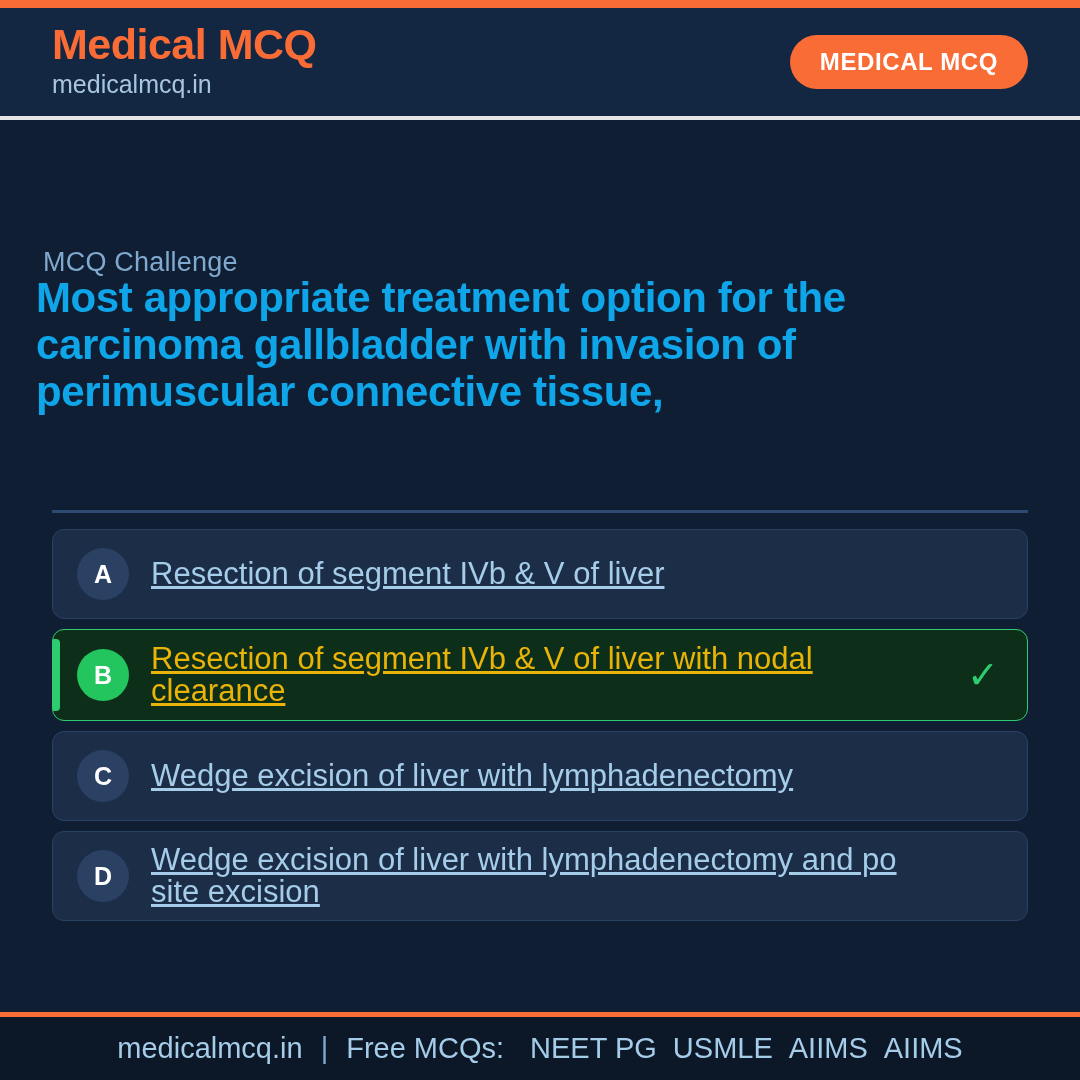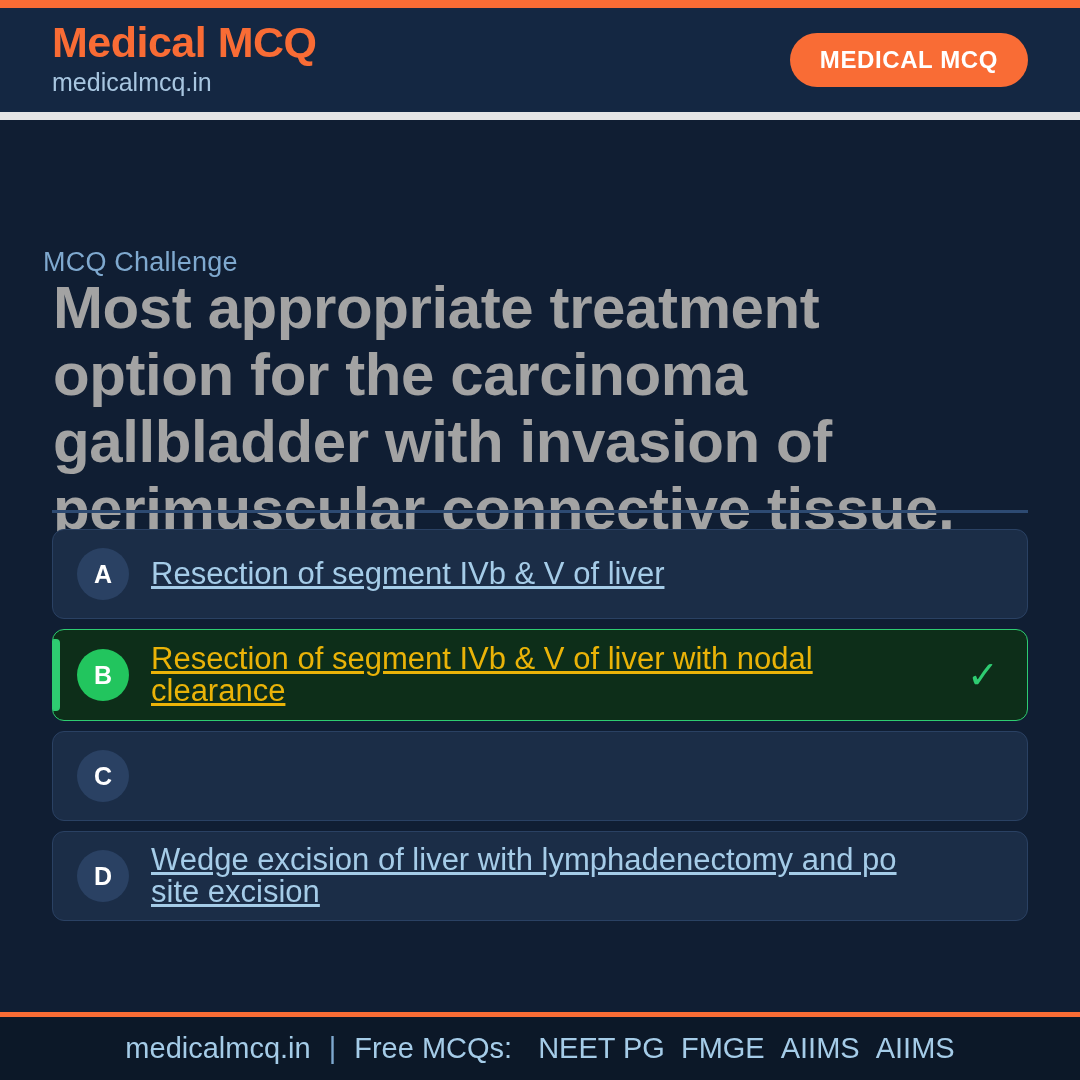--- a/index.html
+++ b/index.html
@@ -28,21 +28,21 @@
     width: 100%;
     background: #f96c35;
     flex: 0 0 auto;
   }
 
   
   .header {
     flex: 0 0 auto;
     height: 112px;
     background: #142742;
-    border-bottom: 8px solid #e5e5e5;
+    border-bottom: 4px solid #e5e5e5;
     box-sizing: border-box;
     display: flex;
     align-items: center;
     justify-content: space-between;
     padding: 0 52px 0 52px;
   }
   .brand-block {
     display: flex;
     flex-direction: column;
     justify-content: center;
@@ -83,25 +83,25 @@
     position: absolute;
     top: 127px;
     left: 43px;
     font-size: 27px;
     color: #7fa9cf;
     letter-spacing: 0.2px;
   }
   .question {
     position: absolute;
     top: 155px;
-    left: 53px;
+    left: 36px;
     width: 960px;
-    font-size: 60px;
-    font-weight: bold;
-    color: #a3a3a3;
+    font-size: 42px;
+    font-weight: bold;
+    color: #0ea5e9;
     line-height: 1.115;
     letter-spacing: -0.4px;
   }
   .divider {
     position: absolute;
     top: 390px;
     left: 52px;
     width: 976px;
     height: 3px;
     background: #2d4straightener;
@@ -248,40 +248,41 @@
       <div class="option correct">
         <div class="accent"></div>
         <div class="badge">B</div>
         <div class="otext">Resection of segment IVb &amp; V of liver with nodal clearance</div>
         <div class="tick">✓</div>
       </div>
 
       <div class="option">
         <div class="accent"></div>
         <div class="badge">C</div>
+        <div class="otext">Wedge excision of liver with lymphadenectomy</div>
         <div class="tick">✓</div>
       </div>
 
       <div class="option">
         <div class="accent"></div>
         <div class="badge">D</div>
         <div class="otext">Wedge excision of liver with lymphadenectomy and po site excision</div>
         <div class="tick">✓</div>
       </div>
 
     </div>
   </div>
 
   <div class="footer">
     <div class="footer-inner">
       <span>medicalmcq.in</span>
       <span class="footer-sep">|</span>
       <span>Free MCQs:</span>
       <span class="footer-tags">
         <span>NEET PG</span>
-        <span>FMGE</span>
+        <span>USMLE</span>
         <span>AIIMS</span>
         <span>AIIMS</span>
       </span>
     </div>
   </div>
 
 </div>
 
 </body></html>

